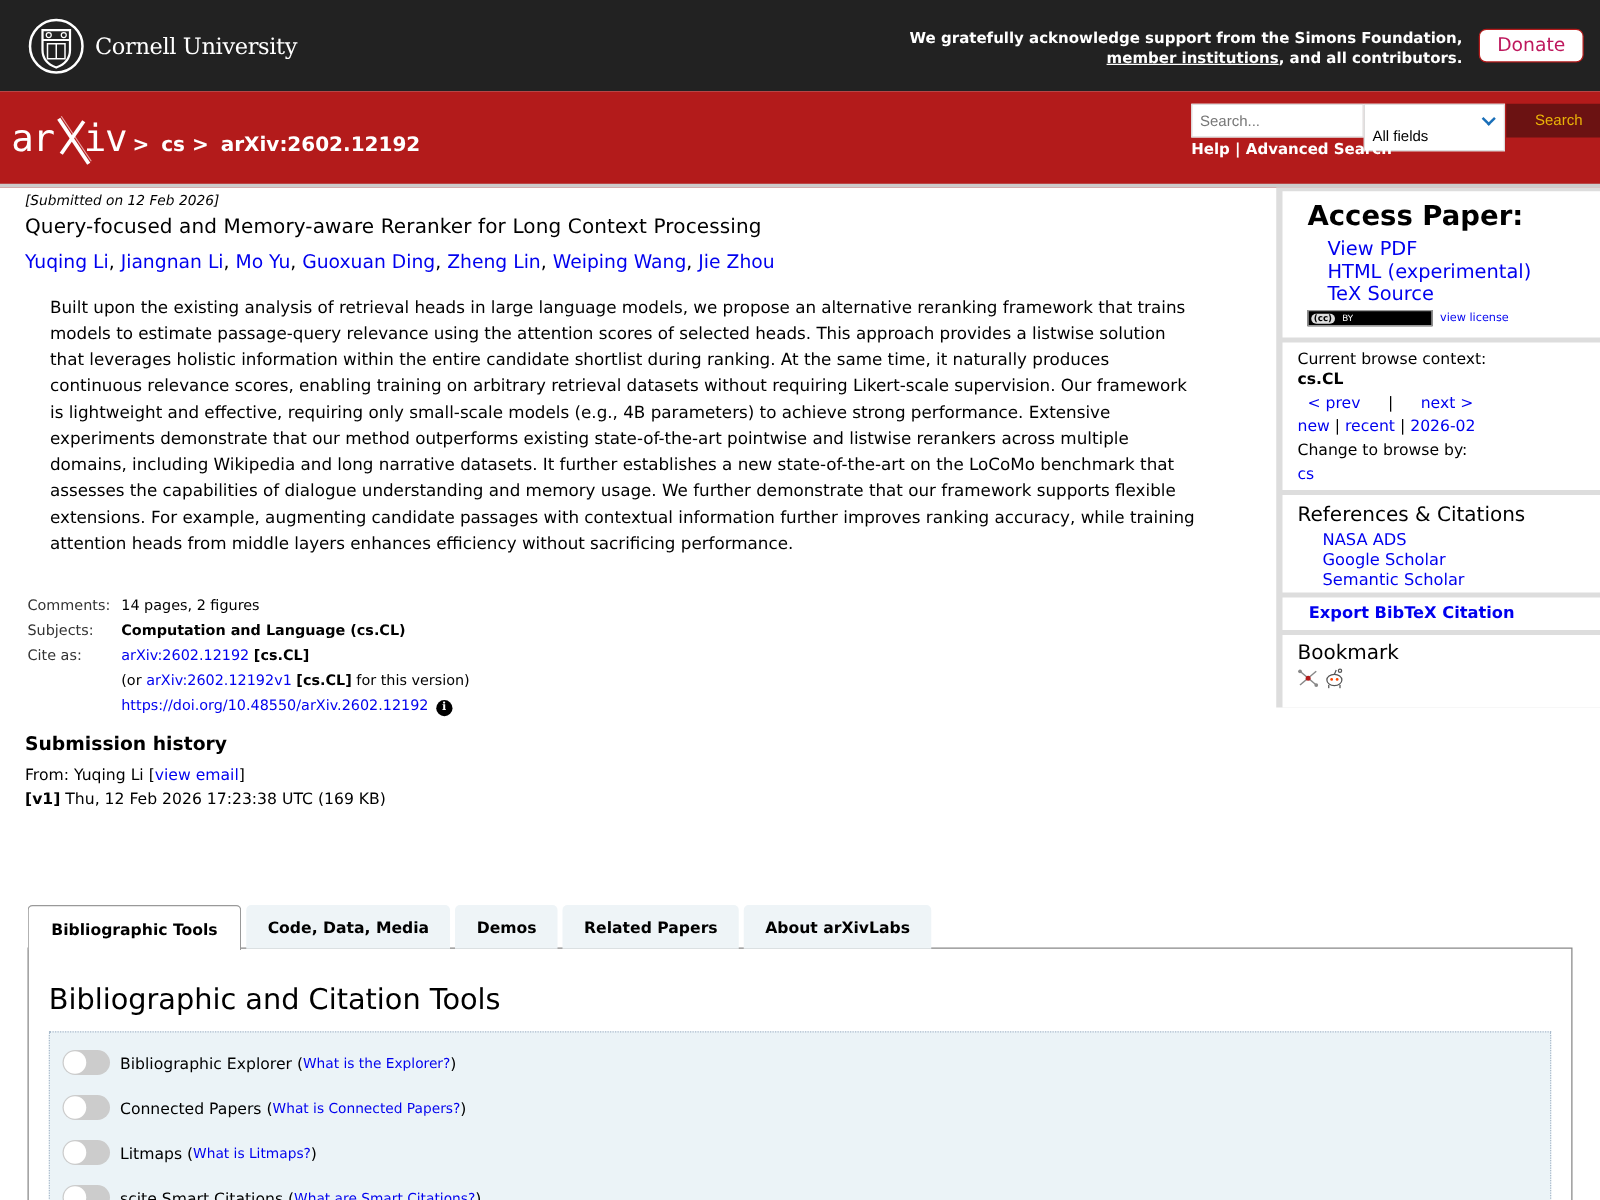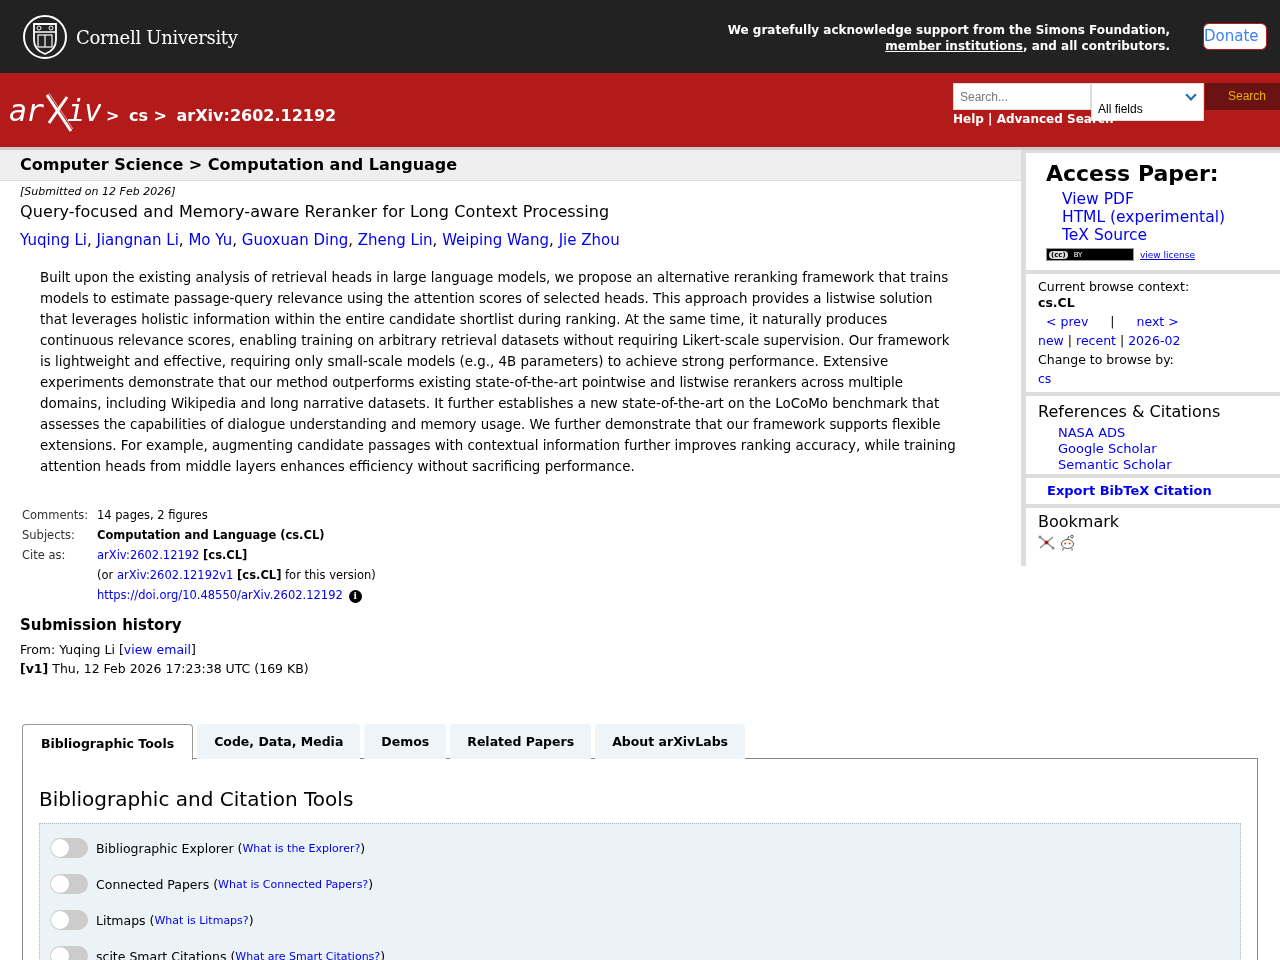--- a/index.html
+++ b/index.html
@@ -6,21 +6,21 @@
   html, body { width: 1280px; height: 960px; overflow: hidden; background: #fff; }
   body { font-family: "DejaVu Sans", sans-serif; color: #000; font-size: 14px; }
   a { color: #0000ee; text-decoration: none; }
 
   
   .topbar { height: 73px; background: #222; position: relative; }
   .cornell { position: absolute; left: 22px; top: 14px; display: flex; align-items: center; }
   .cornell-text { font-family: "DejaVu Serif", serif; color: #fff; font-size: 18px; margin-left: 8px; letter-spacing: -0.3px; }
   .support { position: absolute; right: 110px; top: 22px; text-align: right; color: #fff; font-size: 12px; line-height: 16px; font-weight: bold; }
   .support a { color: #fff; text-decoration: underline; }
-  .donate { position: absolute; right: 13px; top: 23px; width: 64px; height: 27px; background: #fff; border: 1px solid #b31b1b; border-radius: 6px; color: #3b82f6; font-size: 15px; line-height: 25px; }
+  .donate { position: absolute; right: 13px; top: 23px; width: 84px; height: 27px; background: #fff; border: 1px solid #b31b1b; border-radius: 6px; color: #be185d; font-size: 15px; text-align: center; line-height: 25px; }
 
   
   .redbar { height: 77px; background: #b31b1b; position: relative; border-bottom: 3px solid #ccc; }
   .crumbs { position: absolute; left: 106px; top: 33px; color: #fff; font-size: 16px; font-weight: bold; }
   .crumbs span { margin-right: 4px; }
   .search { position: absolute; left: 953px; top: 10px; display: flex; }
   .search-input { width: 138px; height: 27px; border: 1px solid #ddd; background: #fff; font-size: 12px; color: #777; padding: 6px 6px; font-family: "Liberation Sans", sans-serif; }
   .search-select { width: 113px; height: 27px; background: #fff; border: 1px solid #ddd; font-size: 12px; padding: 18px 6px; font-family: "Liberation Sans", sans-serif; position: relative; }
   .search-select .chev { position: absolute; right: 8px; top: 7px; width: 8px; height: 8px; border-right: 2px solid #1a6fb8; border-bottom: 2px solid #1a6fb8; transform: rotate(45deg); }
   .search-btn { width: 84px; height: 27px; background: #6b1212; color: #eab308; font-size: 12px; text-align: center; line-height: 27px; margin-left: 1px; font-family: "Liberation Sans", sans-serif; border-radius: 0 2px 2px 0; }
@@ -41,40 +41,40 @@
   .info-icon { display: inline-block; width: 13px; height: 13px; border-radius: 50%; background: #000; color: #fff; font-size: 9px; text-align: center; line-height: 13px; font-weight: bold; margin-left: 6px; font-family: "DejaVu Serif", serif; }
   .subhist-title { margin: 10px 0 0 20px; font-size: 15px; font-weight: bold; }
   .subhist { margin: 6px 0 0 20px; font-size: 12.5px; line-height: 19px; }
 
   
   .sidebar { position: absolute; left: 1021px; top: 150px; width: 259px; height: 416px; background: #ddd; padding: 3px 0 3px 5px; }
   .sbox { background: #fff; margin-bottom: 4px; padding: 4px 0 4px 12px; }
   .access-title { font-size: 22px; font-weight: bold; padding-left: 8px; margin-top: 4px; }
   .access-list { padding-left: 24px; font-size: 15.5px; line-height: 18px; margin-top: 4px; }
   .license { display: flex; align-items: center; margin: 4px 0 2px 8px; }
-  .cc-badge { width: 88px; height: 13px; background: #000; border: 1px solid #999; display: flex; align-items: center; padding-left: 2px; }
+  .cc-badge { width: 100px; height: 13px; background: #000; border: 1px solid #999; display: flex; align-items: center; padding-left: 2px; }
   .cc-badge .cc { background: #ddd; color: #000; font-size: 7px; border-radius: 5px; padding: 0 2px; font-weight: bold; }
   .cc-badge .by { color: #fff; font-size: 7px; margin-left: 6px; text-align: right; }
-  .license a { font-size: 9px; margin-left: 6px; text-decoration: underline; }
+  .license a { font-size: 9px; margin-left: 6px; }
   .browse { font-size: 12.5px; line-height: 16px; padding: 5px 0 6px 12px; }
   .browse .ctx { font-weight: bold; }
   .browse .row { margin-top: 3px; }
   .refs-title { font-size: 16px; margin-top: 2px; }
   .refs-list { padding-left: 20px; font-size: 13px; line-height: 16px; margin-top: 4px; }
   .bibtex { font-size: 13px; font-weight: bold; padding-left: 4px; }
   .bookmark-title { font-size: 16px; }
   .bookmark-icons { display: flex; gap: 4px; margin-top: 3px; }
 
   
   .tabs-area { position: absolute; left: 22px; top: 724px; width: 1236px; }
   .tabs { display: flex; height: 35px; }
   .tab { background: #eef4f7; font-size: 12.5px; font-weight: bold; color: #000000; padding: 0 17px; line-height: 35px; margin-right: 4px; border-radius: 4px 4px 0 0; }
   .tab.active { background: #fff; color: #000; border: 1px solid #999; border-bottom: none; padding: 0 18px; line-height: 37px; height: 36px; }
   .panel { border: 1px solid #888; border-top: 1px solid #888; height: 210px; margin-top: -1px; padding: 28px 16px 0 16px; }
-  .panel-title { font-size: 20px; }
+  .panel-title { font-size: 23px; }
   .tools-box { margin-top: 12px; background: #ebf3f7; border: 1px dotted #aabbcc; height: 200px; padding: 6px 10px; }
   .tool-row { display: flex; align-items: center; height: 36px; font-size: 12.5px; }
   .toggle { width: 38px; height: 20px; border-radius: 10px; background: #ccc; position: relative; margin-right: 8px; }
   .toggle .knob { position: absolute; left: 1px; top: 1px; width: 18px; height: 18px; border-radius: 50%; background: #fff; }
   .tool-row a { font-size: 11px; }
 </style>
 </head>
 <body>
 
 <div class="topbar">
@@ -91,21 +91,21 @@
     <span class="cornell-text">Cornell University</span>
   </div>
   <div class="support">
     <div>We gratefully acknowledge support from the Simons Foundation,</div>
     <div><a href="#">member institutions</a><span>, and all contributors.</span></div>
   </div>
   <a href="#" class="donate">Donate</a>
 </div>
 
 <div class="redbar">
-  <div style="position:absolute;left:9px;top:16px;font-style:italic;">
+  <div style="position:absolute;left:9px;top:16px;">
     <svg width="92" height="46" viewBox="0 0 92 46">
       <text x="0" y="32" fill="#fff" font-family="DejaVu Sans Mono, monospace" font-size="30" letter-spacing="-1">ar</text>
       <text x="58" y="32" fill="#fff" font-family="DejaVu Sans Mono, monospace" font-size="30" letter-spacing="-1">iv</text>
       <line x1="38" y1="6" x2="62" y2="42" stroke="#fff" stroke-width="3"></line>
       <line x1="40" y1="4" x2="64" y2="40" stroke="#e8a0a0" stroke-width="1"></line>
       <line x1="58" y1="8" x2="40" y2="34" stroke="#fff" stroke-width="3"></line>
     </svg>
   </div>
   <div class="crumbs">
     <span>&gt;</span>
@@ -122,21 +122,20 @@
     <div class="search-btn">Search</div>
   </div>
   <div class="help-links">
     <a href="#">Help</a>
     <span>|</span>
     <a href="#">Advanced Search</a>
   </div>
 </div>
 
 <div class="main">
-  <div class="subheader">Computer Science &gt; Computation and Language</div>
   <div class="submitted">[Submitted on 12 Feb 2026]</div>
   <h1 class="title">Query-focused and Memory-aware Reranker for Long Context Processing</h1>
   <div class="authors">
     <a href="#">Yuqing Li</a><span class="sep">, </span><a href="#">Jiangnan Li</a><span class="sep">, </span><a href="#">Mo Yu</a><span class="sep">, </span><a href="#">Guoxuan Ding</a><span class="sep">, </span><a href="#">Zheng Lin</a><span class="sep">, </span><a href="#">Weiping Wang</a><span class="sep">, </span><a href="#">Jie Zhou</a>
   </div>
   <div class="abstract">Built upon the existing analysis of retrieval heads in large language models, we propose an alternative reranking framework that trains models to estimate passage-query relevance using the attention scores of selected heads. This approach provides a listwise solution that leverages holistic information within the entire candidate shortlist during ranking. At the same time, it naturally produces continuous relevance scores, enabling training on arbitrary retrieval datasets without requiring Likert-scale supervision. Our framework is lightweight and effective, requiring only small-scale models (e.g., 4B parameters) to achieve strong performance. Extensive experiments demonstrate that our method outperforms existing state-of-the-art pointwise and listwise rerankers across multiple domains, including Wikipedia and long narrative datasets. It further establishes a new state-of-the-art on the LoCoMo benchmark that assesses the capabilities of dialogue understanding and memory usage. We further demonstrate that our framework supports flexible extensions. For example, augmenting candidate passages with contextual information further improves ranking accuracy, while training attention heads from middle layers enhances efficiency without sacrificing performance.</div>
 
   <table class="meta">
     <tbody>
         <tr>

